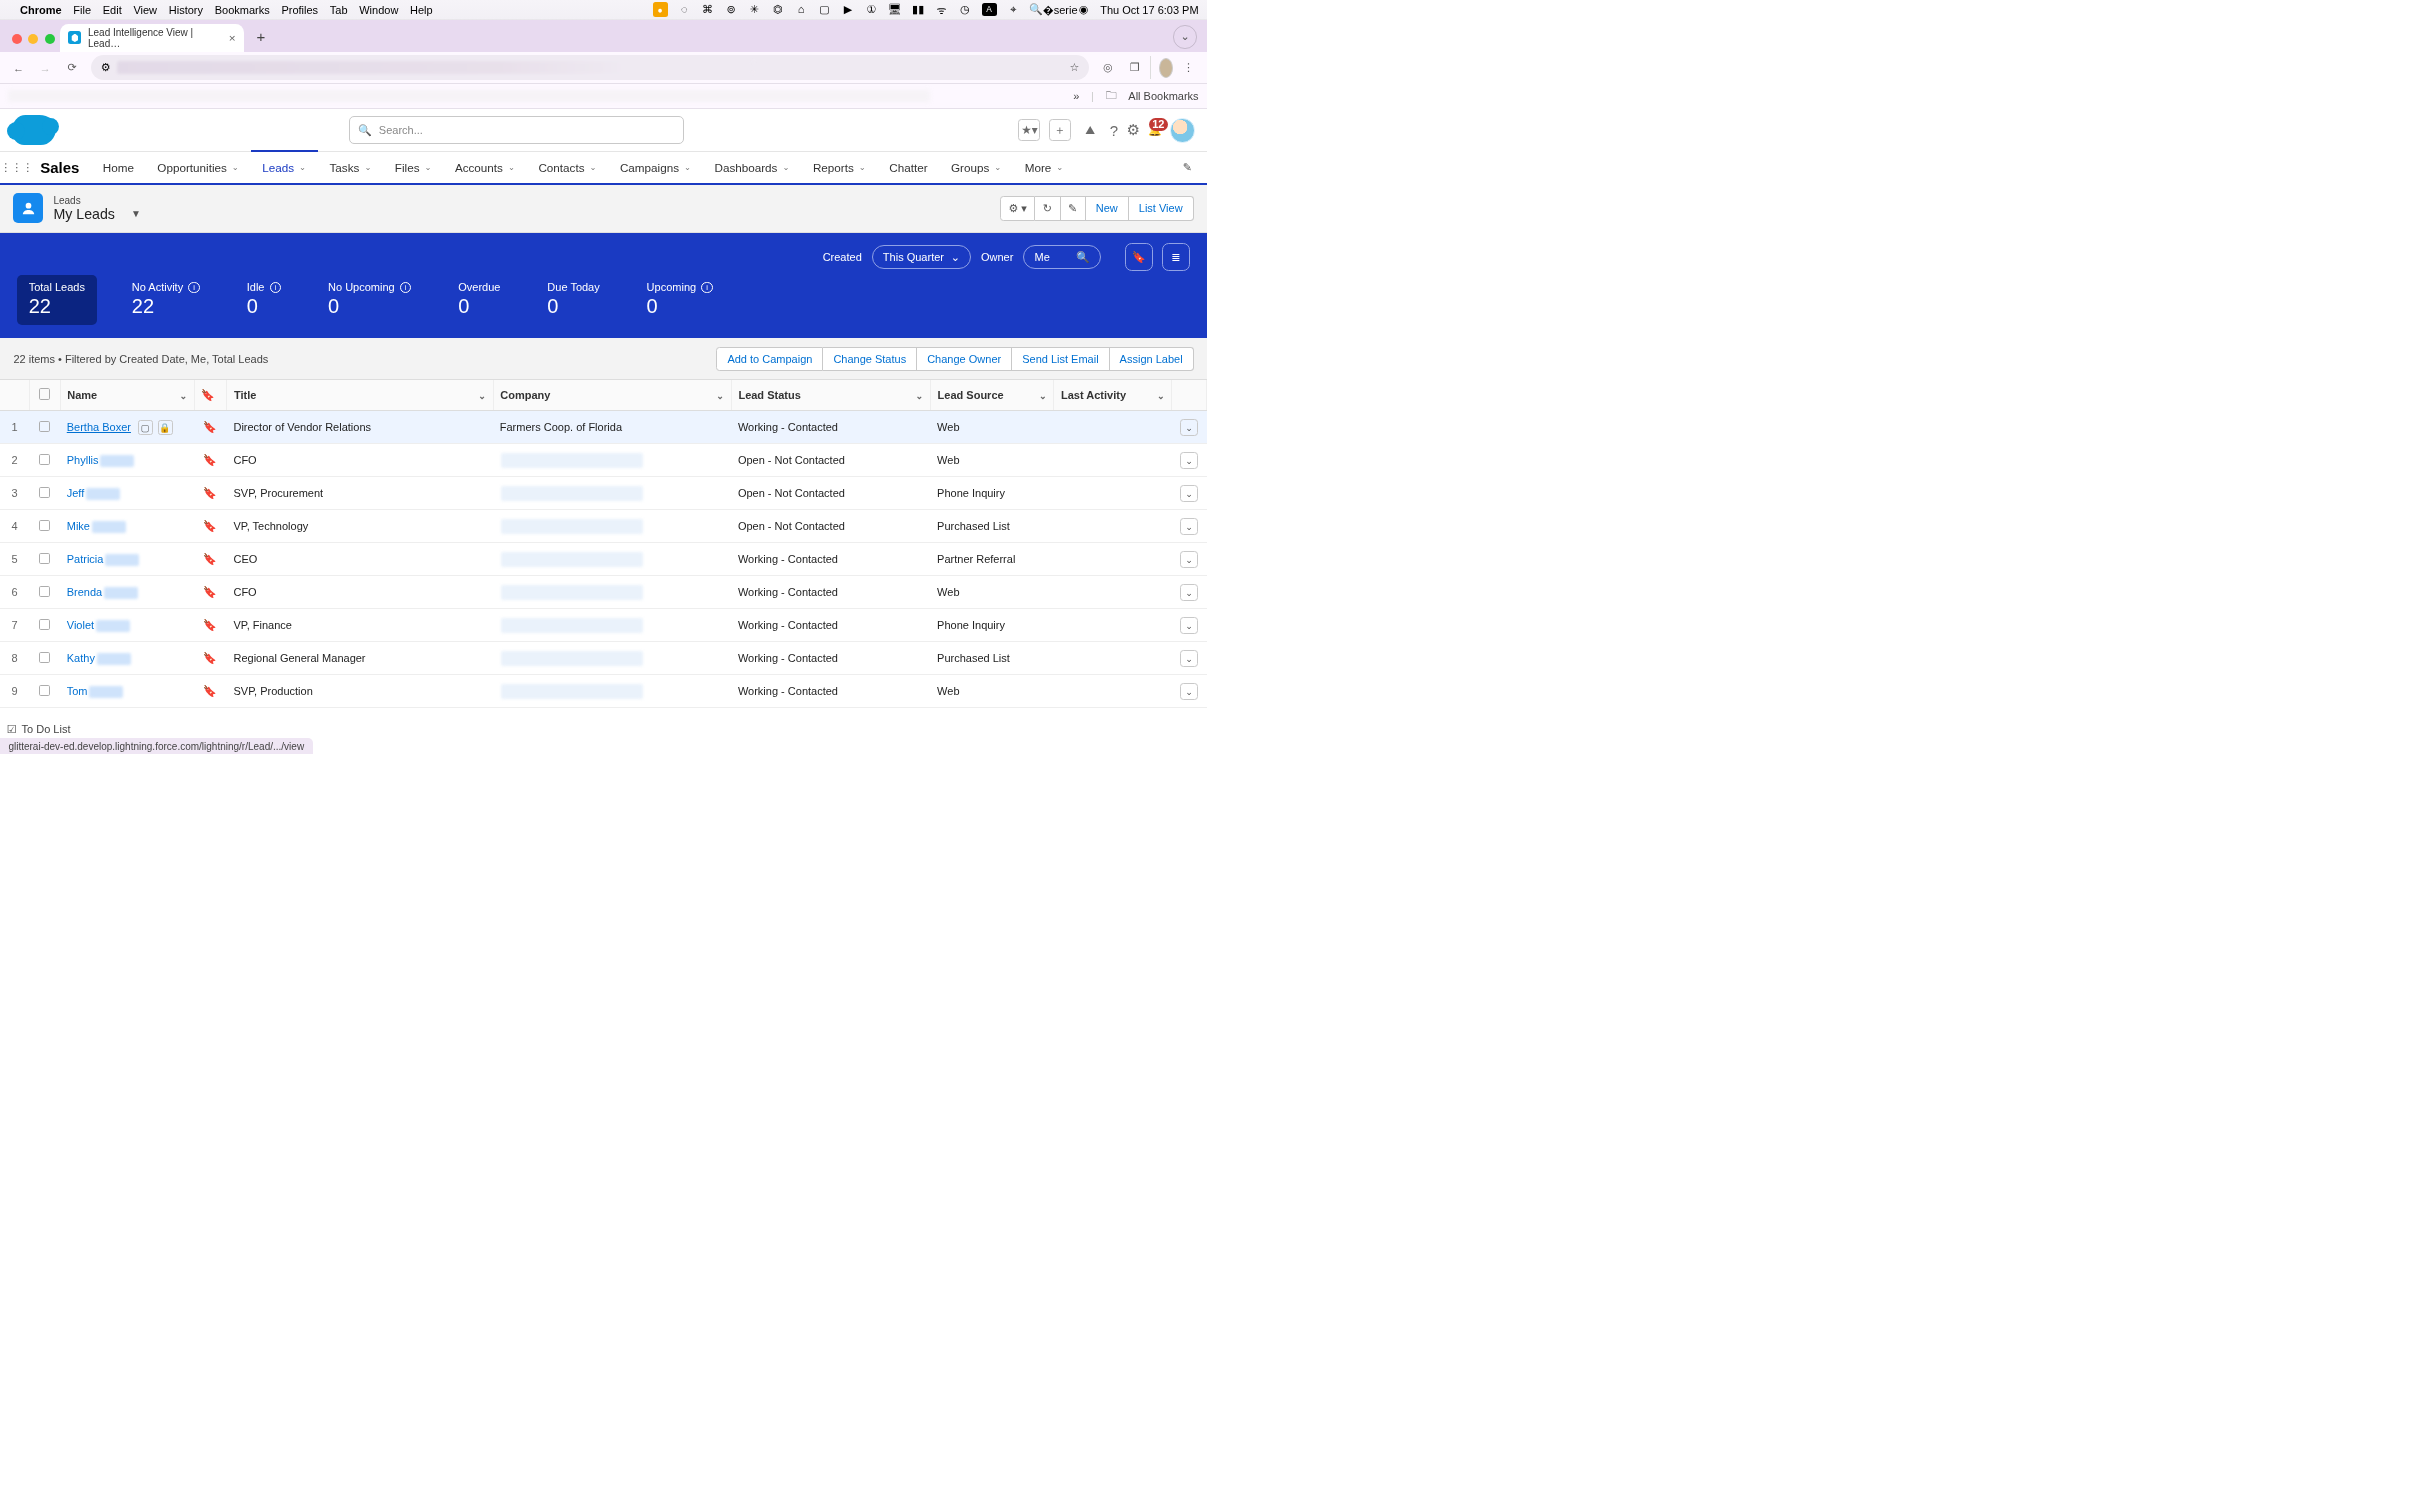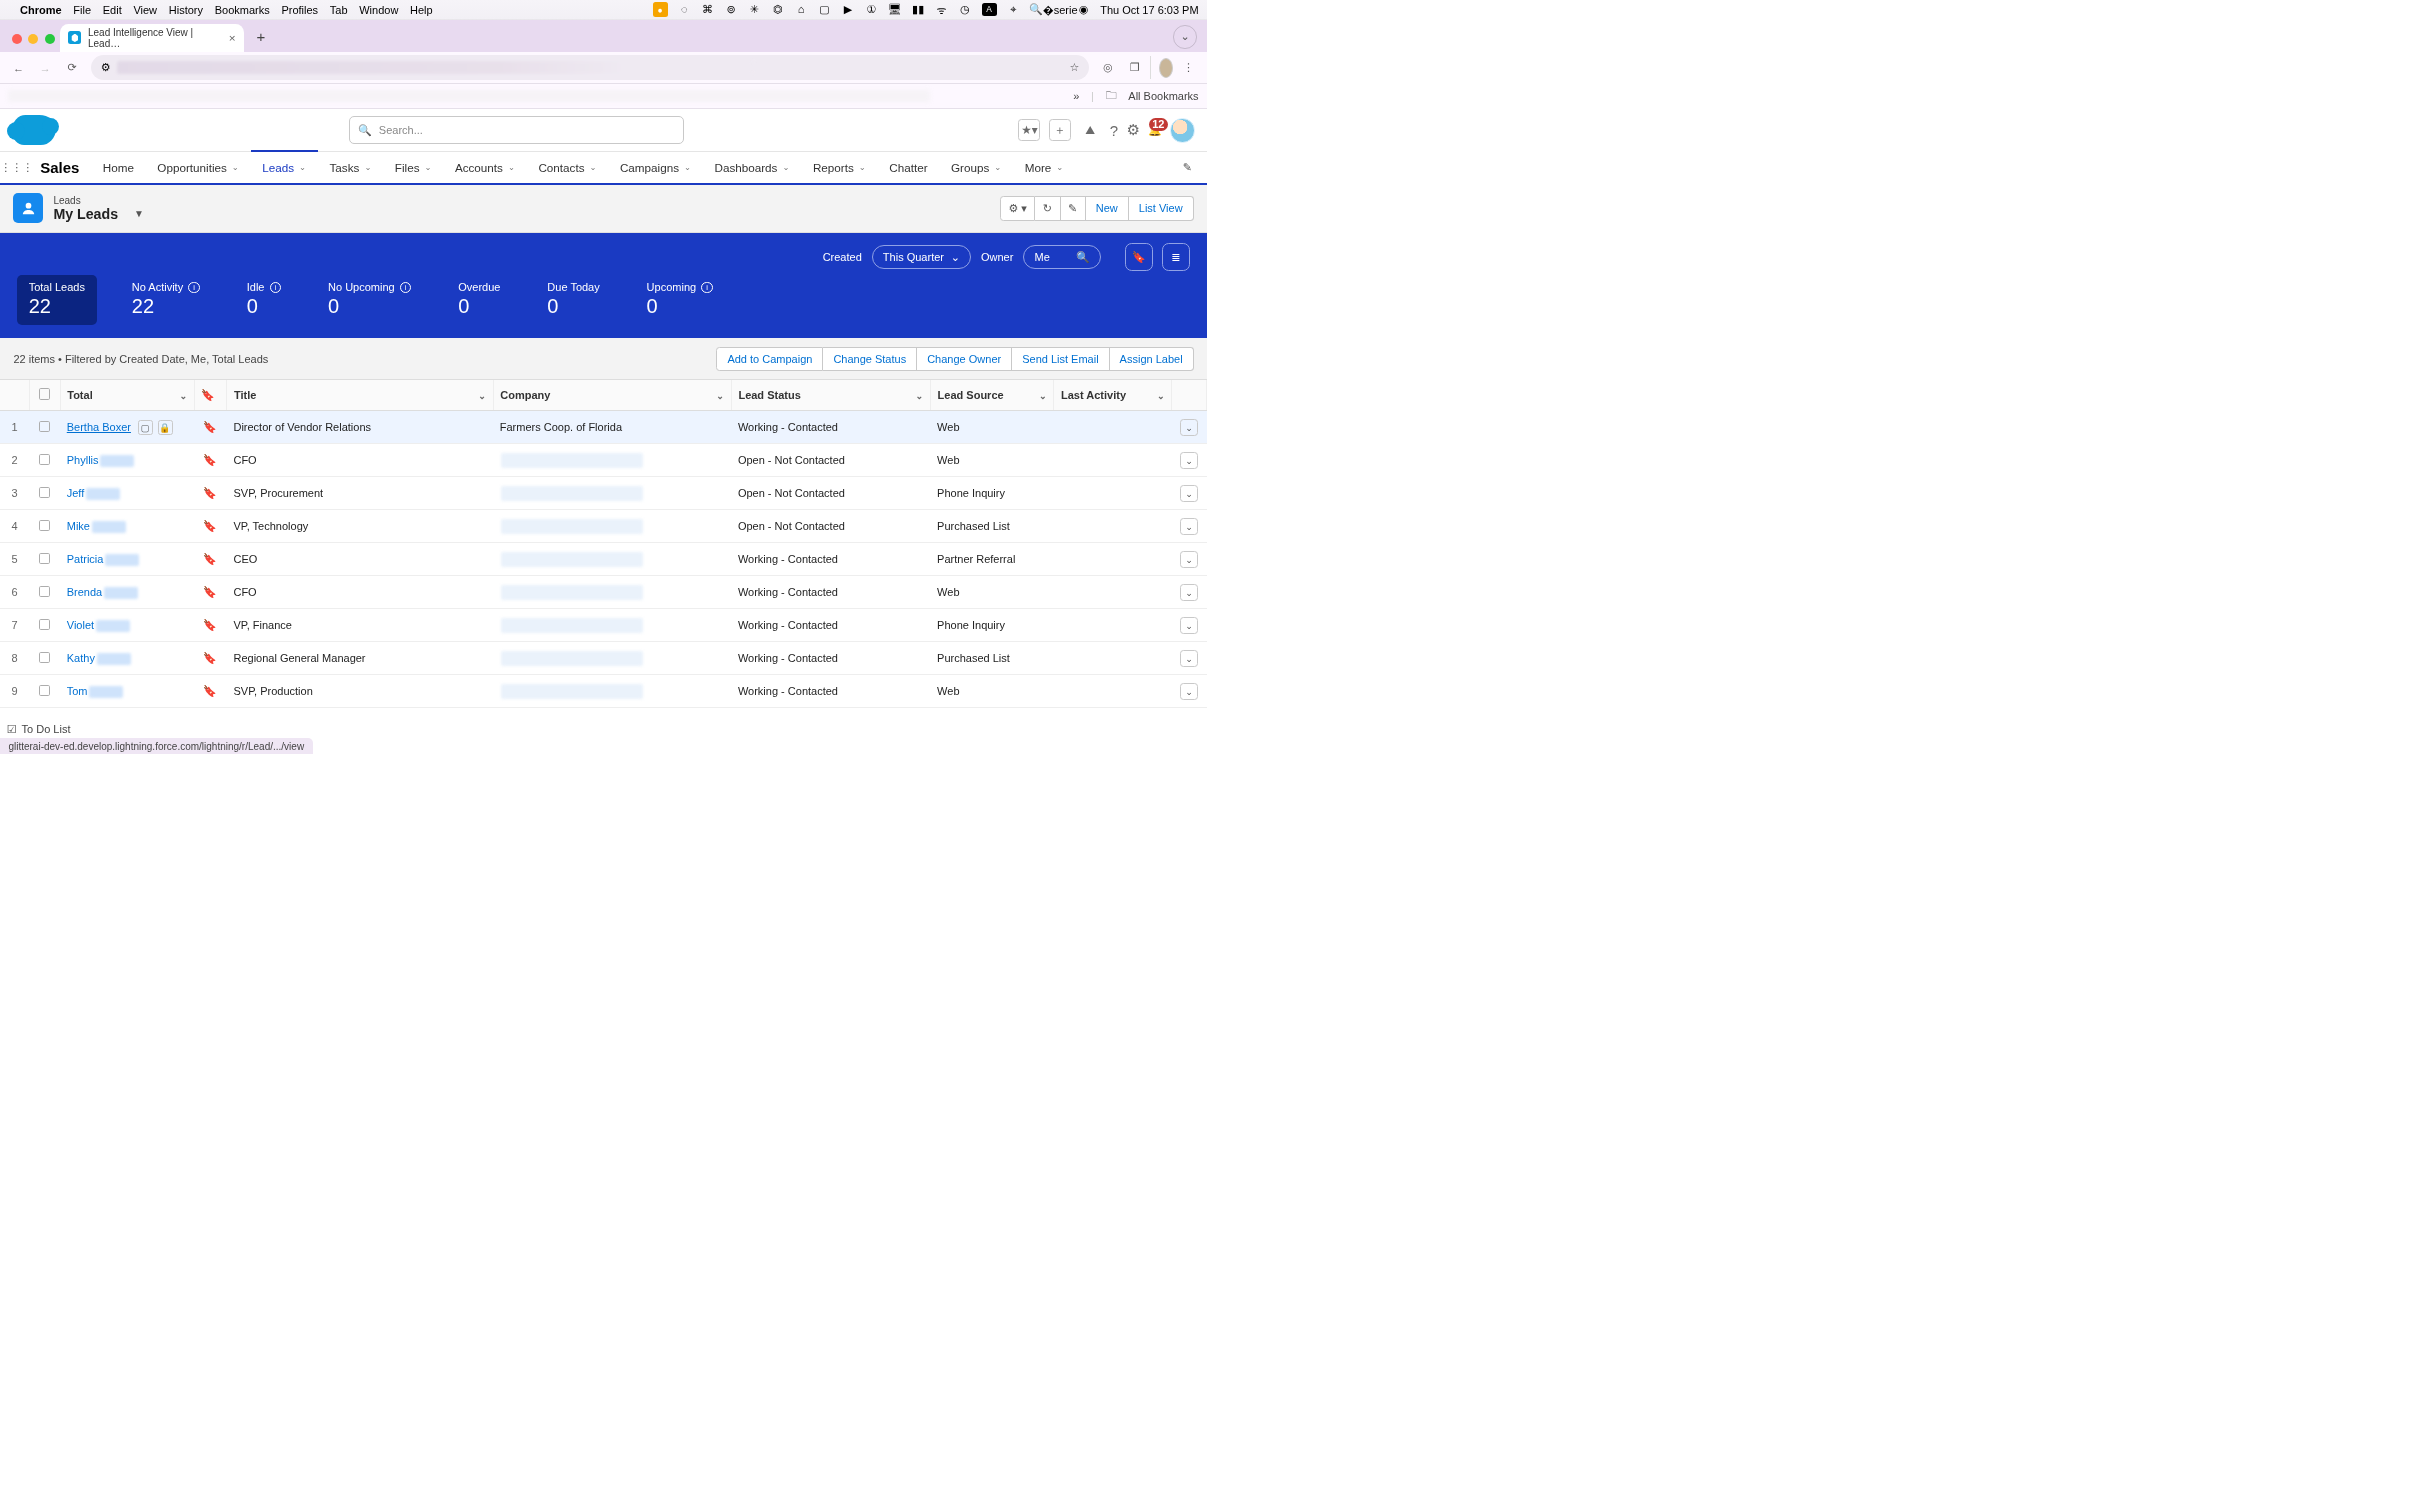--- a/index.html
+++ b/index.html
@@ -57,21 +57,21 @@
 .nav .tabs { display:flex; align-items:stretch; }
 .nav .tab2 { display:flex; align-items:center; gap:5px; padding:0 11.7px; font-size:11.7px; color:#333; cursor:pointer; border-top:2.5px solid transparent; margin-top:-2.5px; }
 .nav .tab2.active { border-top:2.5px solid #1a3ac2; background:#fff; color:#1a3ac2; font-weight:500; }
 .nav .tab2 .chev { font-size:8.4px; color:#777; }
 .nav .pencil { margin-left:auto; display:flex; align-items:center; padding:0 10px; color:#555; }
 
 
 .pagehead { background:#f3f3f3; border-bottom:0.8px solid #e0e0e0; padding:8.4px 13.4px; display:flex; align-items:center; gap:10px; }
 .pagehead .objicon { width:30px; height:30px; background:#1589ee; border-radius:5px; display:flex;align-items:center;justify-content:center;color:#fff; }
 .pagehead .ti .t1 { font-size:10px; color:#444; }
-.pagehead .ti .t2 { font-size:14.2px; font-weight:700; color:#222; display:flex; align-items:center; gap:16px; }
+.pagehead .ti .t2 { font-size:14.2px; font-weight:400; color:#222; display:flex; align-items:center; gap:16px; }
 .pagehead .ti .t2 .dd{ font-size:10px; color:#555; }
 .pagehead .actions { margin-left:auto; display:flex; }
 .btn { border:0.8px solid #c9c9c9; background:#fff; padding:5px 10px; font-size:11px; color:#0070d2; display:flex;align-items:center;justify-content:center; cursor:pointer; }
 .btn.icon { padding:5px 7.5px; color:#555; }
 .btn-group { display:flex; }
 .btn-group .btn + .btn { border-left:none; }
 .btn-group .btn:first-child{border-radius:3.4px 0 0 3.4px}
 .btn-group .btn:last-child{border-radius:0 3.4px 3.4px 0}
 
 
@@ -378,21 +378,21 @@
         <div class="btn">Assign Label</div>
       </div>
   </div>
 </div>
 
 <table class="tbl">
   <thead>
     <tr>
       <th class="rownum"></th>
       <th class="cbcell"><span class="chk"></span></th>
-      <th style="width:124px"><span>Total</span><span class="chev">⌄</span></th>
+      <th style="width:124px"><span>Name</span><span class="chev">⌄</span></th>
       <th class="bkmcol"><span>🔖</span></th>
       <th style="width:246px"><span>Title</span><span class="chev">⌄</span></th>
       <th style="width:220px"><span>Company</span><span class="chev">⌄</span></th>
       <th style="width:184px"><span>Lead Status</span><span class="chev">⌄</span></th>
       <th style="width:114px"><span>Lead Source</span><span class="chev">⌄</span></th>
       <th style="width:109px"><span>Last Activity</span><span class="chev">⌄</span></th>
       <th class="actcol"></th>
     </tr>
   </thead>
   <tbody id="tbody">

